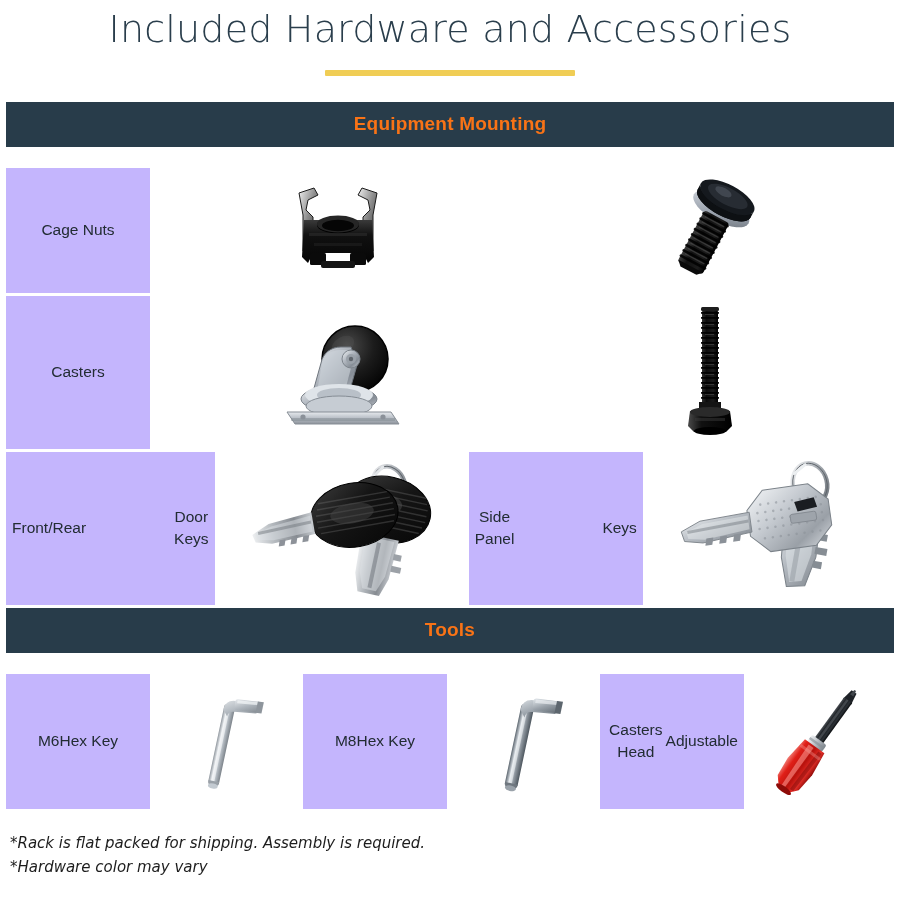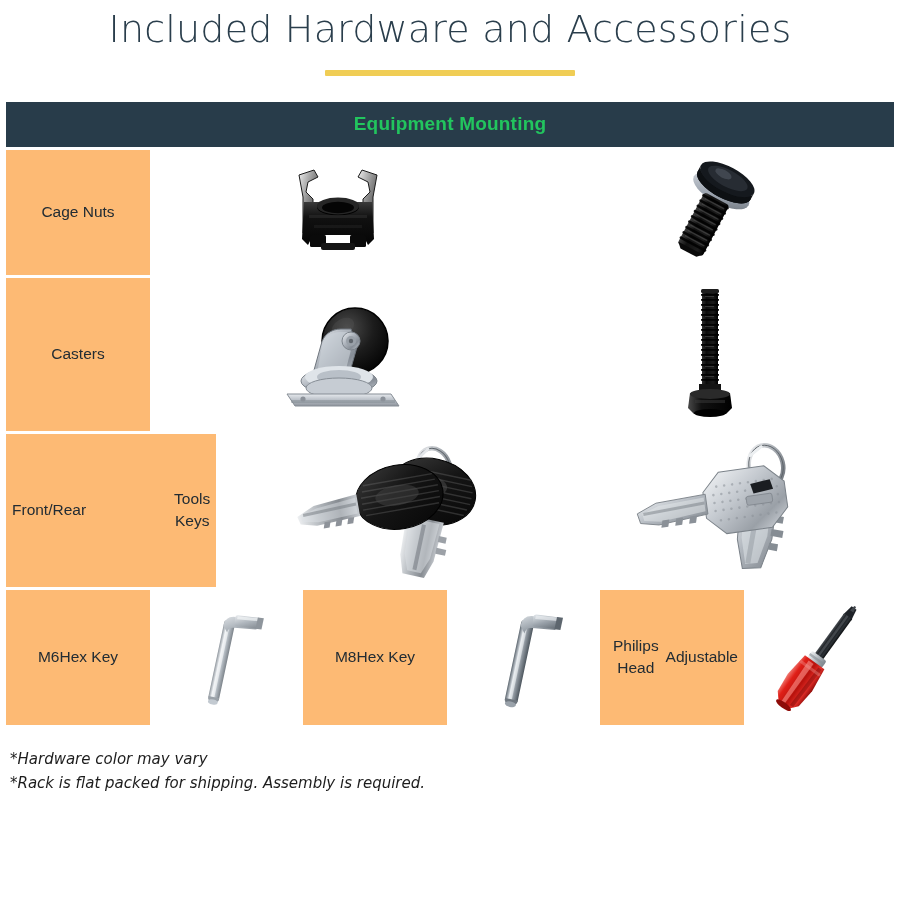--- a/index.html
+++ b/index.html
@@ -27,35 +27,35 @@
     width:250px;height:6px;
     background:#f0cd55;
     margin:18px auto 0 auto;
     border-radius:1px;
   }
 
   
   .table{margin:26px 6px 0 6px;}
   .section-bar{
     background:#283c4a;
-    color:#22c55e;
+    color:#f97316;
     height:45px;
     display:flex;align-items:center;justify-content:center;
     font-size:19px;font-weight:bold;
     letter-spacing:.2px;
-    margin-bottom:3px;
+    margin-bottom:21px;
   }
   .section-bar.gap-top{margin-top:3px;}
   .row{
     display:flex;
     gap:3px;
     margin-bottom:3px;
   }
   .cell-label{
-    background:#fdba74;
+    background:#c4b5fd;
     flex:0 0 144px;
     display:flex;align-items:center;justify-content:center;
     text-align:center;
     font-size:15.5px;
     color:#222c33;
     line-height:1.42;
     padding:0 6px;
     box-sizing:border-box;
   }
   .cell-img{
@@ -303,21 +303,21 @@
             <path d="M20 114 L50 114 L50 117 L20 117 Z" fill="#3a3a3a" opacity="0.5"></path>
           </svg>
         </span>
       </div>
     </div>
 
     <div class="row r-keys">
       <div class="cell-label">
         <span>Front/Rear</span>
           <br>
-        <span>Tools Keys</span>
+        <span>Door Keys</span>
       </div>
       <div class="cell-img">
         <span>
           <svg width="210" height="140" viewBox="0 0 210 140">
             <defs>
               <linearGradient id="bkBlade" x1="0" y1="0" x2="1" y2="0">
                 <stop offset="0" stop-color="#eef0f2"></stop>
                 <stop offset="0.35" stop-color="#b3b8bd"></stop>
                 <stop offset="0.7" stop-color="#868b91"></stop>
                 <stop offset="1" stop-color="#c8ccd1"></stop>
@@ -376,20 +376,25 @@
               <path d="M74 53 L74 69 L34 71 L19 68 L18 62 L34 57 Z" fill="#e0e4e8" opacity="0.45"></path>
               <g fill="#8d9299">
                 <path d="M40 72 L46 72 L44 78 L38 78 Z"></path>
                 <path d="M52 72 L58 72 L56 78 L50 78 Z"></path>
                 <path d="M64 72 L70 72 L68 78 L62 78 Z"></path>
               </g>
               <path d="M20 60 L74 58 L74 61 L20 63 Z" fill="#72787e" opacity="0.5"></path>
             </g>
           </svg>
         </span>
+      </div>
+      <div class="cell-label">
+        <span>Side Panel</span>
+          <br>
+        <span>Keys</span>
       </div>
       <div class="cell-img">
         <span>
           <svg width="200" height="140" viewBox="0 0 200 140">
             <defs>
               <linearGradient id="skBody" x1="0" y1="0" x2="1" y2="1">
                 <stop offset="0" stop-color="#f3f5f7"></stop>
                 <stop offset="0.4" stop-color="#c5cad0"></stop>
                 <stop offset="0.75" stop-color="#9aa0a7"></stop>
                 <stop offset="1" stop-color="#d6dadf"></stop>
@@ -479,20 +484,21 @@
                 <path d="M48 70 L55 70 L53 77 L46 77 Z"></path>
                 <path d="M62 70 L69 70 L67 77 L60 77 Z"></path>
               </g>
               <path d="M16 60 L78 57 L78 60 L16 63 Z" fill="#6f757c" opacity="0.45"></path>
             </g>
           </svg>
         </span>
       </div>
     </div>
 
+    <div class="section-bar gap-top">Tools</div>
 
     <div class="row r-tools">
       <div class="cell-label">
         <span>M6</span>
           <br>
         <span>Hex Key</span>
       </div>
       <div class="cell-img">
         <span>
           <svg width="100" height="120" viewBox="0 0 100 120">
@@ -556,21 +562,21 @@
               <path d="M53 17 L78 14 L78 17.5 L53 20.5 Z" fill="#eef1f4" opacity="0.65"></path>
               <path d="M40 104 L53 104 L51 110 L42 110 Z" fill="#6f777f"></path>
               <ellipse cx="46.5" cy="109" rx="5.6" ry="2.8" fill="#9aa2aa"></ellipse>
               <path d="M74 14 L80 13.5 L80 26 L74 26.5 Z" fill="#5d666e"></path>
             </g>
           </svg>
         </span>
       </div>
 
       <div class="cell-label">
-        <span>Philips Head</span>
+        <span>Casters Head</span>
           <br>
         <span>Adjustable</span>
       </div>
       <div class="cell-img">
         <span>
           <svg width="120" height="126" viewBox="0 0 120 126">
             <defs>
               <linearGradient id="sdShaft" x1="0" y1="0" x2="1" y2="0">
                 <stop offset="0" stop-color="#4a4f54"></stop>
                 <stop offset="0.35" stop-color="#13161a"></stop>
@@ -608,17 +614,17 @@
               <path d="M46 77 L70 77 L70 80 L46 80 Z" fill="#f3a39d" opacity="0.35"></path>
             </g>
           </svg>
         </span>
       </div>
     </div>
 
   </div>
 
   <div class="notes">
+    <div>*Rack is flat packed for shipping. Assembly is required.</div>
     <div>*Hardware color may vary</div>
-    <div>*Rack is flat packed for shipping. Assembly is required.</div>
   </div>
 
 </div>
 
 </body></html>

